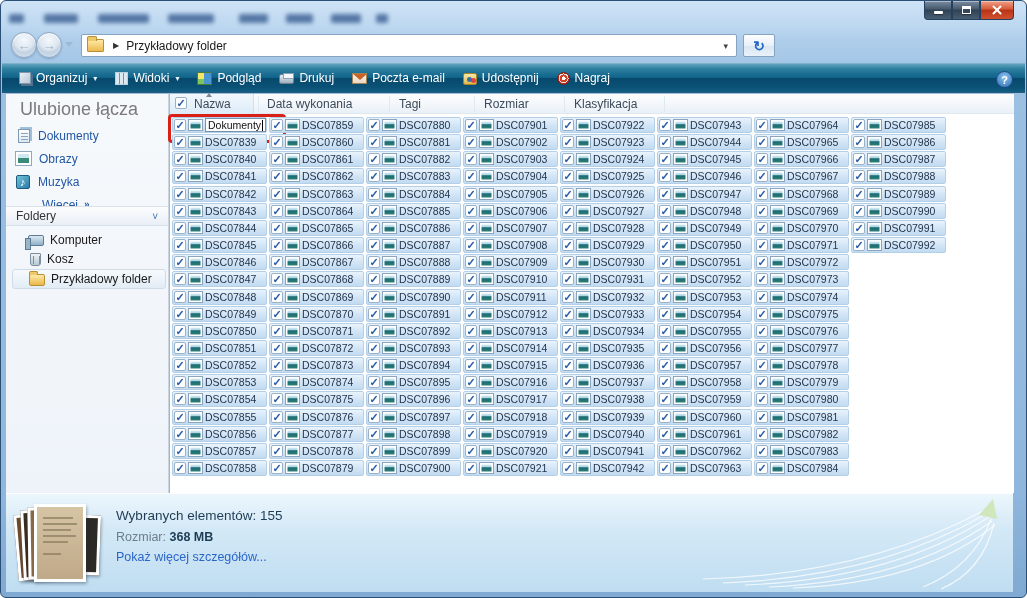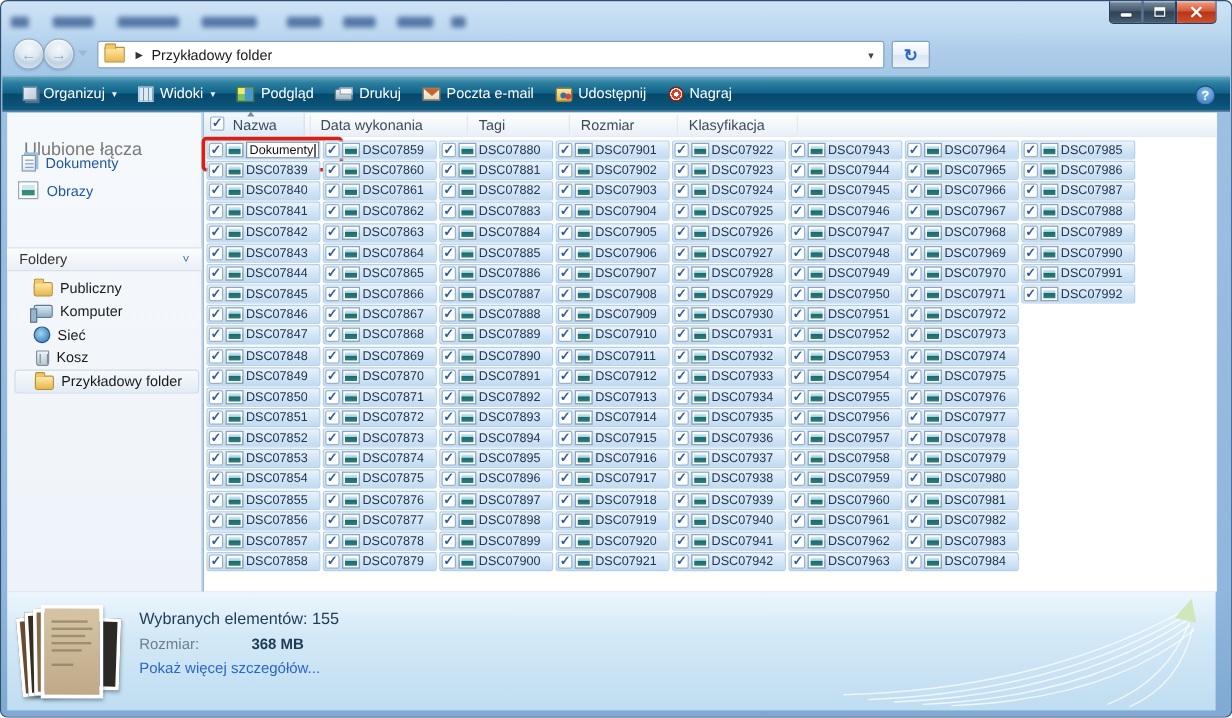--- a/index.html
+++ b/index.html
@@ -62,21 +62,21 @@
   .ic-mail::before { content:""; position:absolute; left:0; top:0; border-left:7px solid transparent; border-right:7px solid transparent; border-top:6px solid #c86428; }
   .ic-share { width:14px; height:12px; margin-top:1px; background:linear-gradient(180deg,#f8e9a8,#e0b84c); border:1px solid #a8842c; border-radius:2px; }
   .ic-share::after { content:""; position:absolute; left:3px; top:3px; width:5px; height:5px; border-radius:50%; background:#3a6ea8; box-shadow:4px 1px 0 #d44; }
   .ic-burn { width:13px; height:13px; border-radius:50%; background:radial-gradient(circle,#fff 0 2px,#d04028 2px 4px,#e8e0d8 4px 5px,#b83020 5px); border:1px solid #802014; }
   .help-circle { position:absolute; right:12px; top:7px; width:17px; height:17px; border-radius:50%;
     background:radial-gradient(circle at 50% 35%,#8ec4ea,#2b6cb8); color:#fff; font-size:11px; font-weight:bold; display:flex; align-items:center; justify-content:center; border:1px solid #1d4c86; }
 
   
   .sidebar { position:absolute; left:5px; top:93px; width:163px; height:399px;
     background:linear-gradient(180deg,#f6f9fc,#eef3f9); border-right:1px solid #c9d6e2; }
-  .fav-title { position:absolute; left:14px; top:22px; font-size:15px; color:#7a7a7a; }
+  .fav-title { position:absolute; left:14px; top:5px; font-size:18px; color:#7a7a7a; }
   .fav-list { position:absolute; left:10px; top:30px; right:4px; }
   .fav-item { display:flex; align-items:center; gap:8px; height:23px; font-size:12px; color:#2257a5; }
   .more-link { display:flex; align-items:center; height:23px; font-size:12px; color:#2257a5; padding-left:26px; }
   .more-chev { margin-left:6px; font-size:10px; color:#2257a5; font-weight:bold; }
   .side-icon { width:17px; height:15px; position:relative; flex:0 0 auto; }
   .ic-docs { background:linear-gradient(180deg,#fff,#dce8f2); border:1px solid #7e9ab2; box-shadow:2px -2px 0 #9fc0d8; width:12px; height:14px; margin-left:2px; }
   .ic-docs::after{ content:""; position:absolute; left:2px; top:3px; width:7px; height:1px; background:#8aa4ba; box-shadow:0 3px 0 #8aa4ba,0 6px 0 #8aa4ba; }
   .ic-pics { background:linear-gradient(180deg,#cfe7f2 45%,#3a8a7a 45%); border:2px solid #fff; outline:1px solid #90a8bc; width:15px; height:13px; }
   .ic-music { background:linear-gradient(135deg,#6fc4d8,#2a7aa8); border:1px solid #1d5a80; border-radius:2px; width:14px; height:14px; }
   .ic-music::after { content:"♪"; position:absolute; left:3px; top:0px; color:#fff; font-size:11px; }
@@ -124,21 +124,21 @@
   .tile.editing::after { content:""; position:absolute; left:-5px; top:-4px; width:112px; height:23px;
     border:3px solid #d91f16; border-radius:4px; pointer-events:none; }
   .rename { background:#fff; border:1px solid #7a93ad; height:14px; font-size:10.5px; color:#111; padding:0 2px; display:flex; align-items:center; }
   .cursor-bar { display:inline-block; width:1px; height:11px; background:#000; margin-left:1px; }
 
   
   .details { position:absolute; left:5px; right:13px; top:492px; height:99px;
     background:linear-gradient(180deg,#ecf6fc 0%,#d4e9f7 35%,#bfddf1 100%); border-top:1px solid #fff; overflow:hidden; }
   .d-main { position:absolute; left:110px; top:14px; font-size:13.5px; color:#1e3c55; }
   .d-size { position:absolute; left:110px; top:36px; font-size:12.5px; color:#6b7d8e; }
-  .d-size b { color:#1e3c55; font-weight:bold;margin-left:40px; }
+  .d-size b { color:#1e3c55; font-weight:bold; }
   .d-link { position:absolute; left:110px; top:56px; font-size:12.5px; color:#2a66c8; }
   .stack { position:absolute; left:10px; top:5px; width:100px; height:92px; }
   .ph { position:absolute; border:3px solid #fff; box-shadow:1px 2px 3px rgba(30,50,70,.35); }
   .ph1 { left:0; top:14px; width:52px; height:66px; background:#6b4a2f; transform:rotate(-5deg); }
   .ph2 { left:6px; top:10px; width:54px; height:70px; background:#3a2c20; transform:rotate(-3deg); }
   .ph3 { left:12px; top:8px; width:56px; height:72px; background:#8a6b4a; transform:rotate(-1deg); }
   .ph5 { left:58px; top:16px; width:26px; height:60px; background:#2c2a26; transform:rotate(2deg); }
   .ph4 { left:18px; top:5px; width:52px; height:78px; background:linear-gradient(180deg,#d6c5a5,#bfa988); }
   .ph4 .line { position:absolute; left:6px; height:2px; background:#8a7a5e; opacity:.7; }
 
@@ -228,37 +228,37 @@
     <div class="fav-title">Ulubione łącza</div>
     <div class="fav-list">
       <div class="fav-item">
         <span class="side-icon ic-docs"></span>
         <span>Dokumenty</span>
       </div>
       <div class="fav-item">
         <span class="side-icon ic-pics"></span>
         <span>Obrazy</span>
       </div>
+      <div class="fav-item">
+        <span class="side-icon ic-music"></span>
+        <span>Muzyka</span>
+      </div>
+      <div class="more-link">
+        <span>Więcej</span>
+        <span class="more-chev">»</span>
+      </div>
     </div>
     <div class="folders-band">
       <span>Foldery</span>
       <span class="band-chev">˅</span>
     </div>
     <div class="tree">
       <div class="tree-item">
-        <span class="t-icon ic-folder"></span>
-        <span>Publiczny</span>
-      </div>
-      <div class="tree-item">
         <span class="t-icon ic-computer"></span>
         <span>Komputer</span>
-      </div>
-      <div class="tree-item">
-        <span class="t-icon ic-network"></span>
-        <span>Sieć</span>
       </div>
       <div class="tree-item">
         <span class="t-icon ic-trash"></span>
         <span>Kosz</span>
       </div>
       <div class="tree-item selected">
         <span class="t-icon ic-folder"></span>
         <span>Przykładowy folder</span>
       </div>
     </div>

